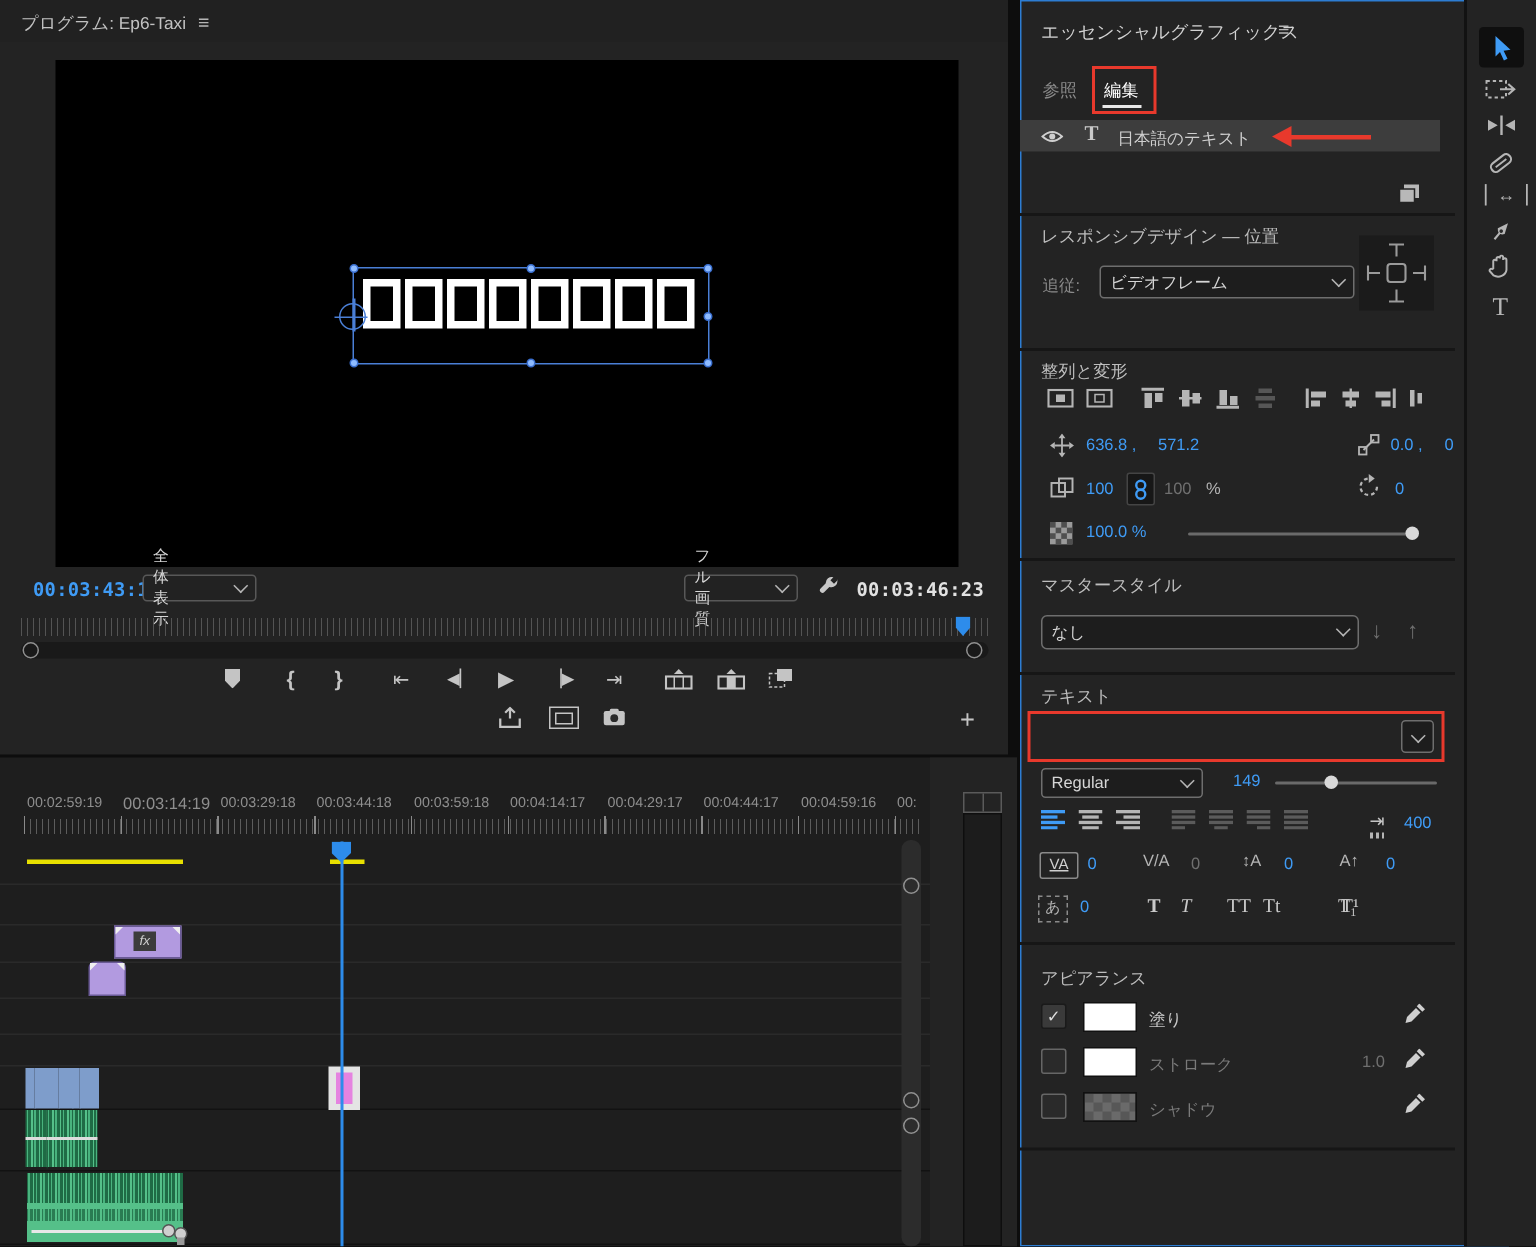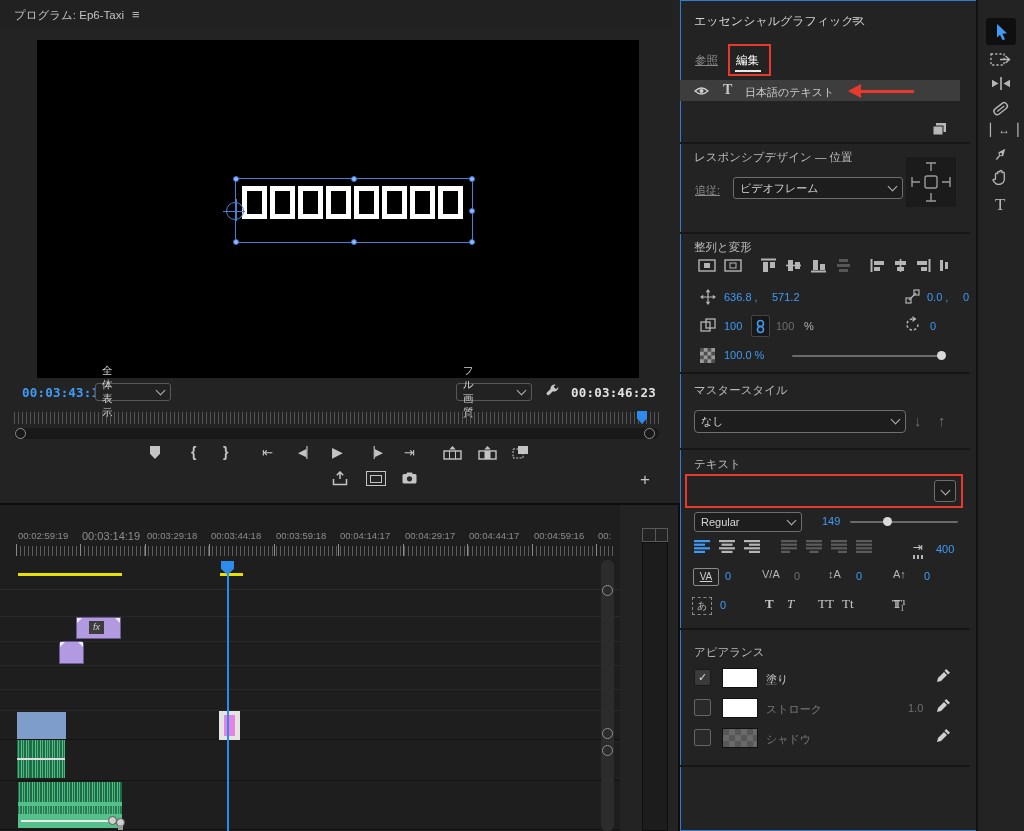--- a/index.html
+++ b/index.html
@@ -1,21 +1,21 @@
 <!DOCTYPE html>
 <html><head>
 <meta charset="utf-8">
 <style>
   html,body{margin:0;padding:0;background:#0d0d0d;}
   body{width:1024px;height:831px;overflow:hidden;font-family:"Liberation Sans","DejaVu Sans",sans-serif;color:#c8c8c8;-webkit-font-smoothing:antialiased;}
   #app{position:relative;width:1024px;height:831px;background:#0d0d0d;}
   .abs{position:absolute;}
   .panel{background:#232323;}
   .ttl{font-size:11.5px;color:#c2c2c2;}
-  .dim{color:#8a8a8a;text-decoration:underline;}
+  .dim{color:#8a8a8a;}
   .blue{color:#3f9bf5;}
   .tc{font-family:"DejaVu Sans Mono","Liberation Mono",monospace;font-weight:bold;font-size:12.5px;letter-spacing:.2px;}
   .dd{position:absolute;display:flex;align-items:center;justify-content:space-between;background:#1d1d1d;border:1px solid #6e6e6e;border-radius:3px;padding:0 6px;font-size:11px;color:#d6d6d6;box-sizing:border-box;gap:36px;}
   .dd.flat{border-color:#585858;background:#222;}
   .chev{width:6px;height:6px;border-right:1.6px solid #b5b5b5;border-bottom:1.6px solid #b5b5b5;transform:rotate(45deg);margin-top:-4px;flex:0 0 auto;}
   .ham{font-size:13px;color:#b5b5b5;}
   .ring{border:1.8px solid #909090;border-radius:50%;background:transparent;box-sizing:border-box;}
   .ticks-minor{background:repeating-linear-gradient(to right,#5c5c5c 0 1px,transparent 1px 4px);}
   .ticks-major{background:repeating-linear-gradient(to right,#8a8a8a 0 1px,transparent 1px 64.5px);}
   .redbox{position:absolute;border:2.5px solid #e8392c;box-sizing:border-box;pointer-events:none;}
@@ -34,21 +34,21 @@
   .wave{background:repeating-linear-gradient(to right,#1f6b45 0 1px,#49b37e 1px 2px,#1f6b45 2px 4px,#55c089 4px 5px);}
   .clip-tri{position:absolute;width:0;height:0;border-style:solid;}
   .stylebtn{font-family:"Liberation Serif","DejaVu Serif",serif;color:#c9c9c9;font-size:13px;}
   svg{display:block;}
 </style>
 </head>
 <body>
 
 <div id="app">
 
-  <section class="abs panel" style="left:0;top:0;width:672px;height:503px;padding-left:20px;">
+  <section class="abs panel" style="left:0;top:0;width:672px;height:503px;">
     <div class="abs" style="left:0;top:0;width:672px;height:28px;background:#212121;">
       <span class="abs ttl" style="left:14px;top:8px;">プログラム: Ep6-Taxi</span>
       <span class="abs ham" style="left:132px;top:7px;">≡</span>
     </div>
 
     <div class="abs" style="left:37px;top:40px;width:602px;height:338px;background:#000;">
 
       <div class="abs" style="left:198px;top:138px;width:236px;height:63px;border:1px solid #4a7fd6;">
         <div class="abs" style="left:6px;top:7px;display:flex;gap:3px;">
           <div class="tofu"></div>

